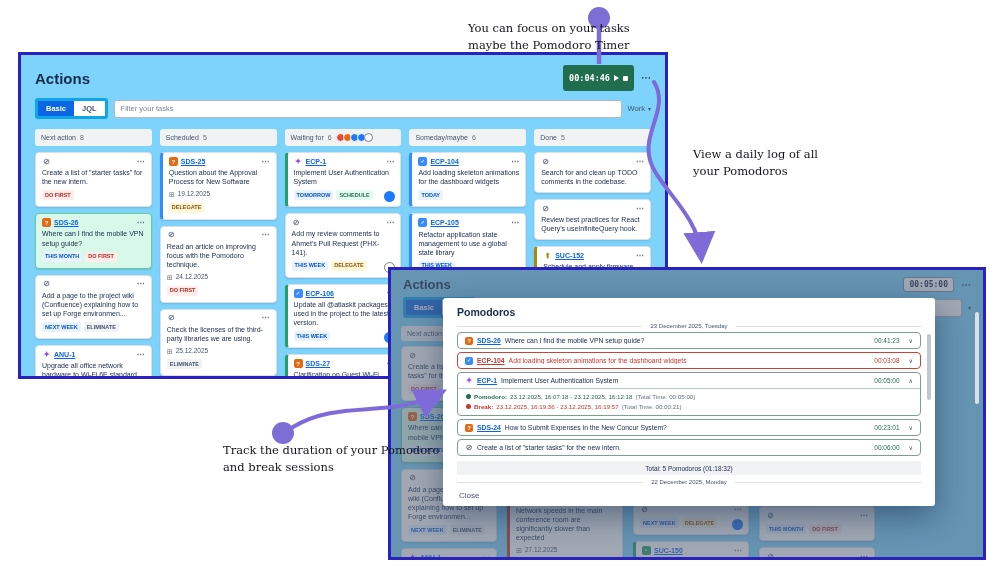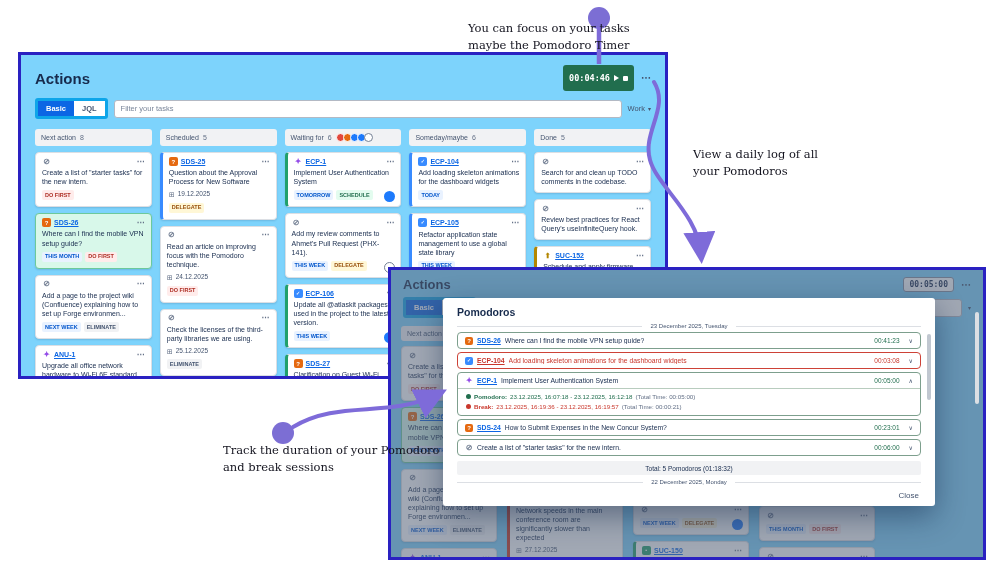--- a/index.html
+++ b/index.html
@@ -109,21 +109,21 @@
   .prow.red .ptime{color:#c9372c}
   .pchev{font-size:6px;color:#44546f;margin-left:5px}
   .pdetails{border-top:1px solid #b8ccbe;padding:4px 8px 5px;display:flex;flex-direction:column;gap:3px}
   .dline{display:flex;align-items:center;gap:3px;font-size:6.2px;white-space:nowrap}
   .dline.green{color:#216e4e}.dline.red{color:#c9372c}
   .ddot{width:5px;height:5px;border-radius:50%;flex:none}
   .dline.green .ddot{background:#216e4e}.dline.red .ddot{background:#c9372c}
   .dlabel{font-weight:bold}
   .dtotaltime{color:#626f86}
   .dtotal{background:#f1f2f4;border-radius:2px;text-align:center;font-size:6.5px;color:#172b4d;padding:3.5px;margin:5px 0 3px}
-  .dclose{text-align:right;font-size:8px;color:#44546f;padding:3px 2px 1px;cursor:default}
+  .dclose{font-size:8px;color:#44546f;padding:3px 2px 1px;cursor:default}
   .dscroll{position:absolute;right:4px;top:36px;width:4px;height:66px;background:#c1c7d0;border-radius:2px}
 
   
   .anno-svg{position:absolute;left:0;top:0;width:999px;height:573px;z-index:60;pointer-events:none}
   .anno{position:absolute;z-index:61;font-family:"DejaVu Serif",serif;font-weight:normal;
         font-size:11.5px;color:#14141f;line-height:1.45;pointer-events:none}
   .t1{left:468px;top:20px}
   .t2{left:693px;top:146px}
   .t3{left:223px;top:442px}
 </style>

